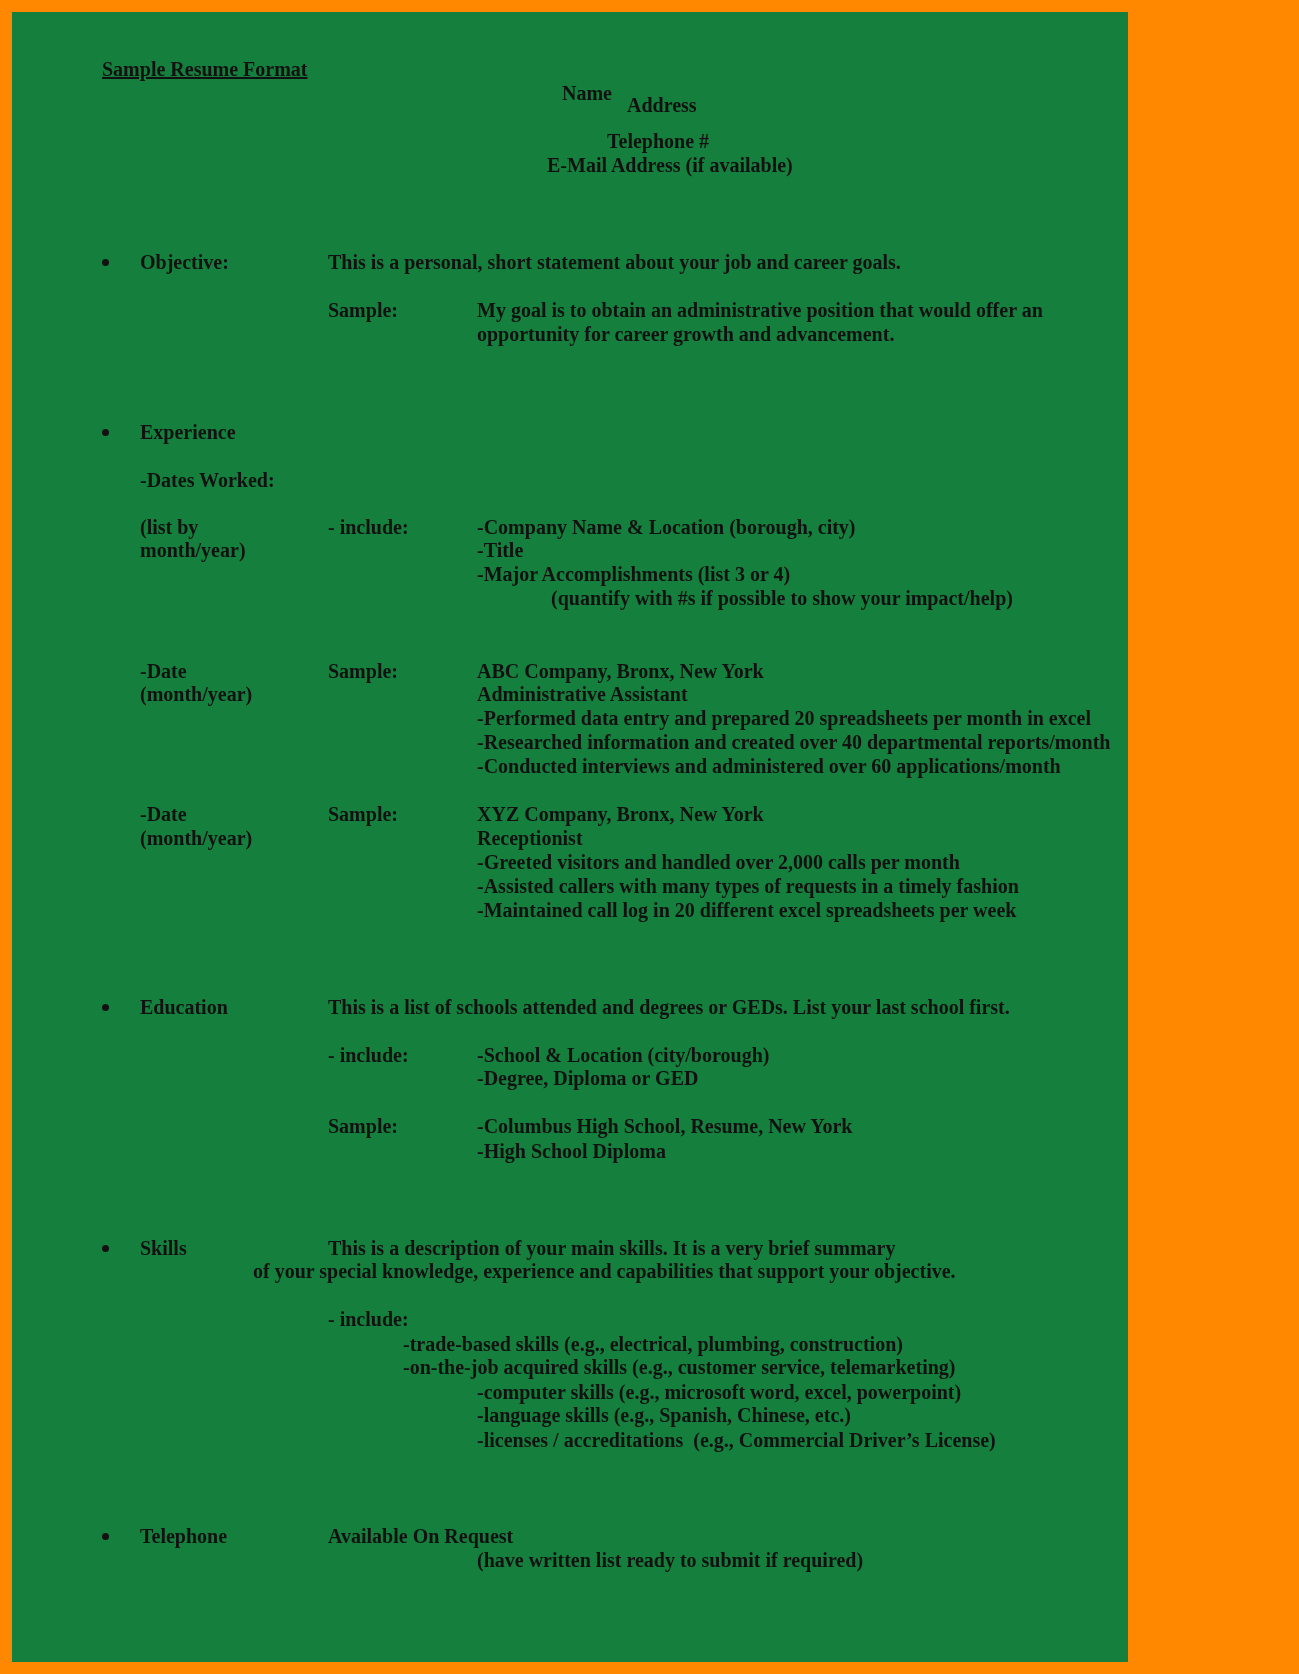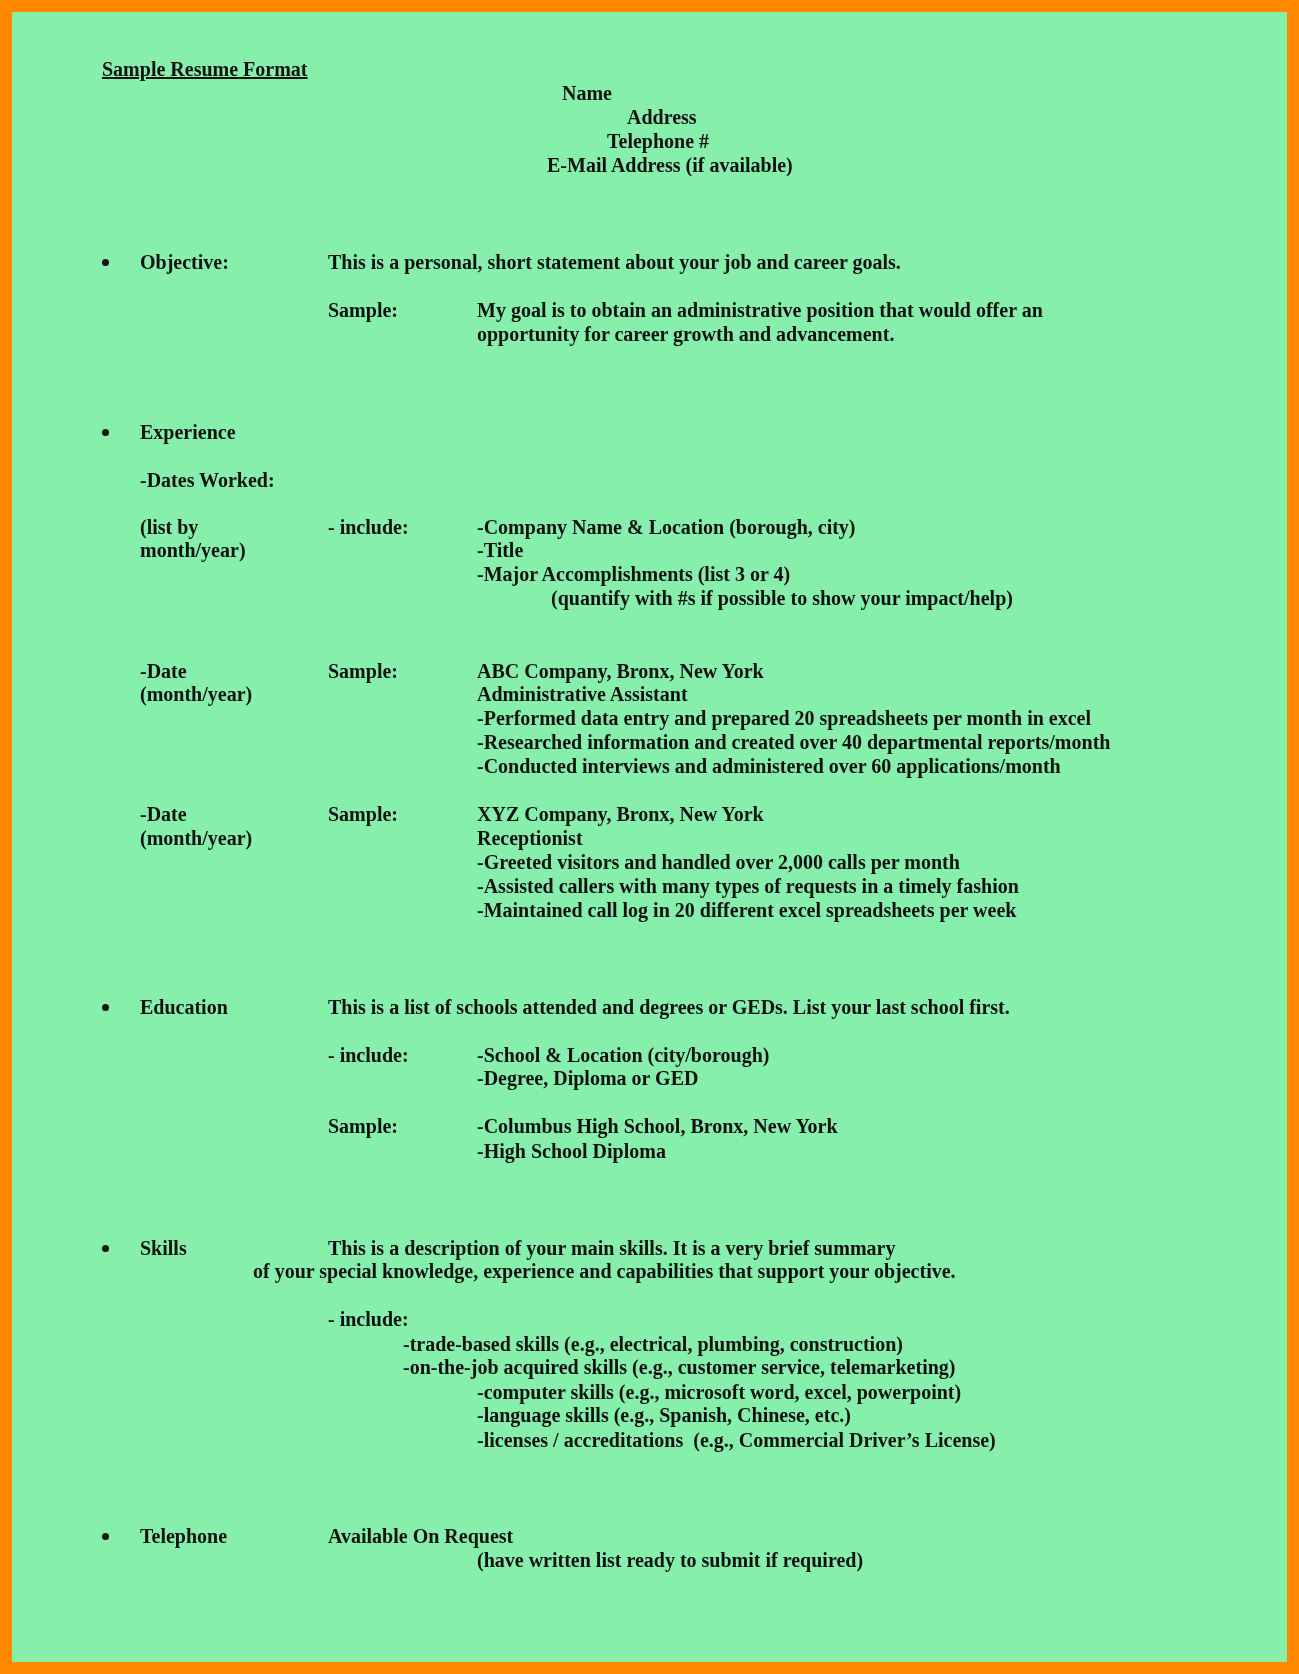--- a/index.html
+++ b/index.html
@@ -1,31 +1,31 @@
 <!DOCTYPE html>
 <html><head>
 <meta charset="utf-8">
 <style>
   html, body { margin:0; padding:0; }
   body { width:1299px; height:1674px; background:#ff8800; position:relative; overflow:hidden; }
-  .page { position:absolute; left:12px; top:12px; width:1275px; height:1650px; background:#86efac; }
+  .page { position:absolute; left:12px; top:12px; width:1116px; height:1650px; background:#15803d; }
   .t { position:absolute; font-family:"Liberation Serif", serif; font-weight:bold; font-size:20px; color:#111; white-space:nowrap; line-height:24px; transform:translateY(-12px); }
   .title { text-decoration:underline; }
   .it { }
   .bullet { position:absolute; width:7px; height:7px; border-radius:50%; background:#111; transform:translate(-3px,-3px); }
 </style>
 </head>
 <body>
 
 <div class="page">
 
   <div class="t title" style="left:90px;top:57px">Sample Resume Format</div>
 
   <div class="t" style="left:550px;top:81px">Name</div>
-  <div class="t" style="left:615px;top:105px">Address</div>
+  <div class="t" style="left:615px;top:93px">Address</div>
   <div class="t" style="left:595px;top:129px">Telephone #</div>
   <div class="t" style="left:535px;top:153px">E-Mail Address (if available)</div>
 
   <div class="bullet" style="left:93px;top:250px"></div>
   <div class="t" style="left:128px;top:250px">Objective:</div>
   <div class="t" style="left:316px;top:250px">This is a personal, short statement about your job and career goals.</div>
   <div class="t" style="left:316px;top:298px">Sample:</div>
   <div class="t" style="left:465px;top:298px">My goal is to obtain an administrative position that would offer an</div>
   <div class="t" style="left:465px;top:322px">opportunity for career growth and advancement.</div>
 
@@ -58,21 +58,21 @@
   <div class="t" style="left:465px;top:874px">-Assisted callers with many types of requests in a timely fashion</div>
   <div class="t" style="left:465px;top:898px">-Maintained call log in 20 different excel spreadsheets per week</div>
 
   <div class="bullet" style="left:93px;top:995px"></div>
   <div class="t" style="left:128px;top:995px">Education</div>
   <div class="t" style="left:316px;top:995px">This is a list of schools attended and degrees or GEDs.  List your last school first.</div>
   <div class="t" style="left:316px;top:1043px">- include:</div>
   <div class="t" style="left:465px;top:1043px">-School &amp; Location (city/borough)</div>
   <div class="t" style="left:465px;top:1066px">-Degree, Diploma or GED</div>
   <div class="t" style="left:316px;top:1114px">Sample:</div>
-  <div class="t" style="left:465px;top:1114px">-Columbus High School, Bronx, New York</div>
+  <div class="t" style="left:465px;top:1114px">-Columbus High School, Resume, New York</div>
   <div class="t" style="left:465px;top:1139px">-High School Diploma</div>
 
   <div class="bullet" style="left:93px;top:1236px"></div>
   <div class="t" style="left:128px;top:1236px">Skills</div>
   <div class="t" style="left:316px;top:1236px">This is a description of your main skills.  It is a very brief summary</div>
   <div class="t" style="left:241px;top:1259px">of your special knowledge, experience and capabilities that support your objective.</div>
   <div class="t" style="left:316px;top:1307px">- include:</div>
   <div class="t" style="left:391px;top:1332px">-trade-based skills  (e.g., electrical, plumbing, construction)</div>
   <div class="t" style="left:391px;top:1355px">-on-the-job acquired skills  (e.g., customer service, telemarketing)</div>
   <div class="t" style="left:465px;top:1380px">-computer skills  (e.g., microsoft word, excel, powerpoint)</div>

